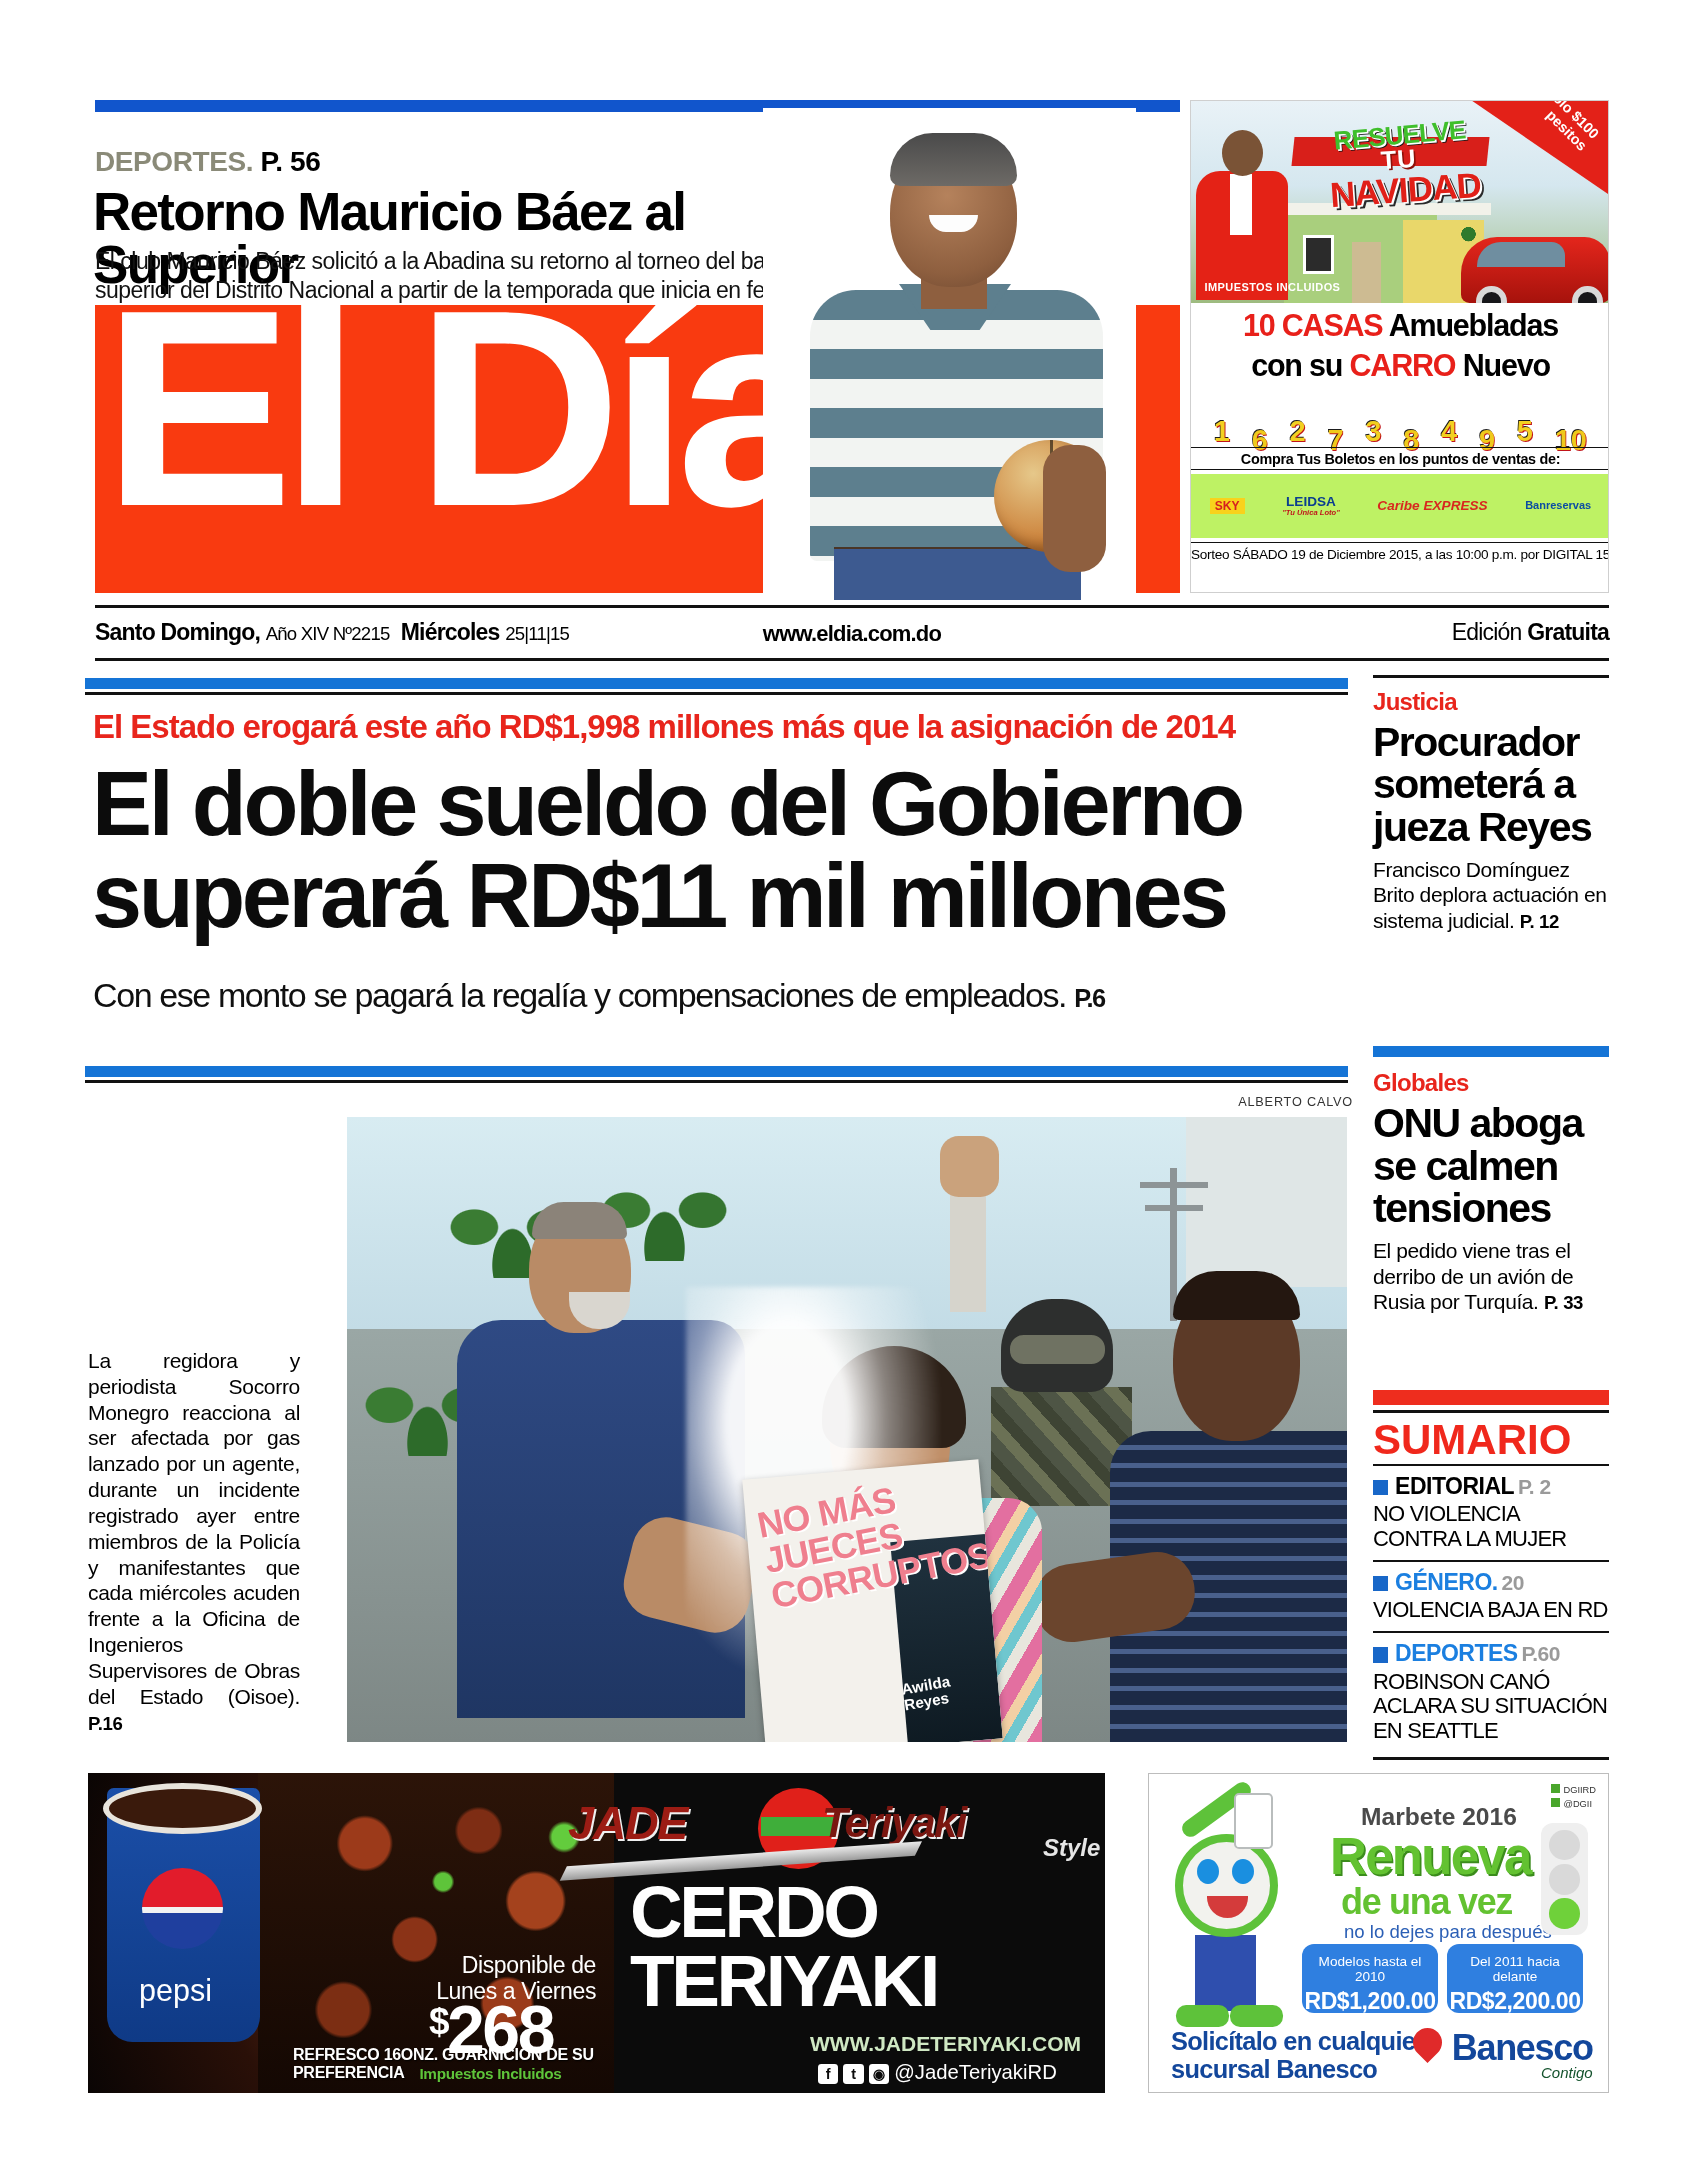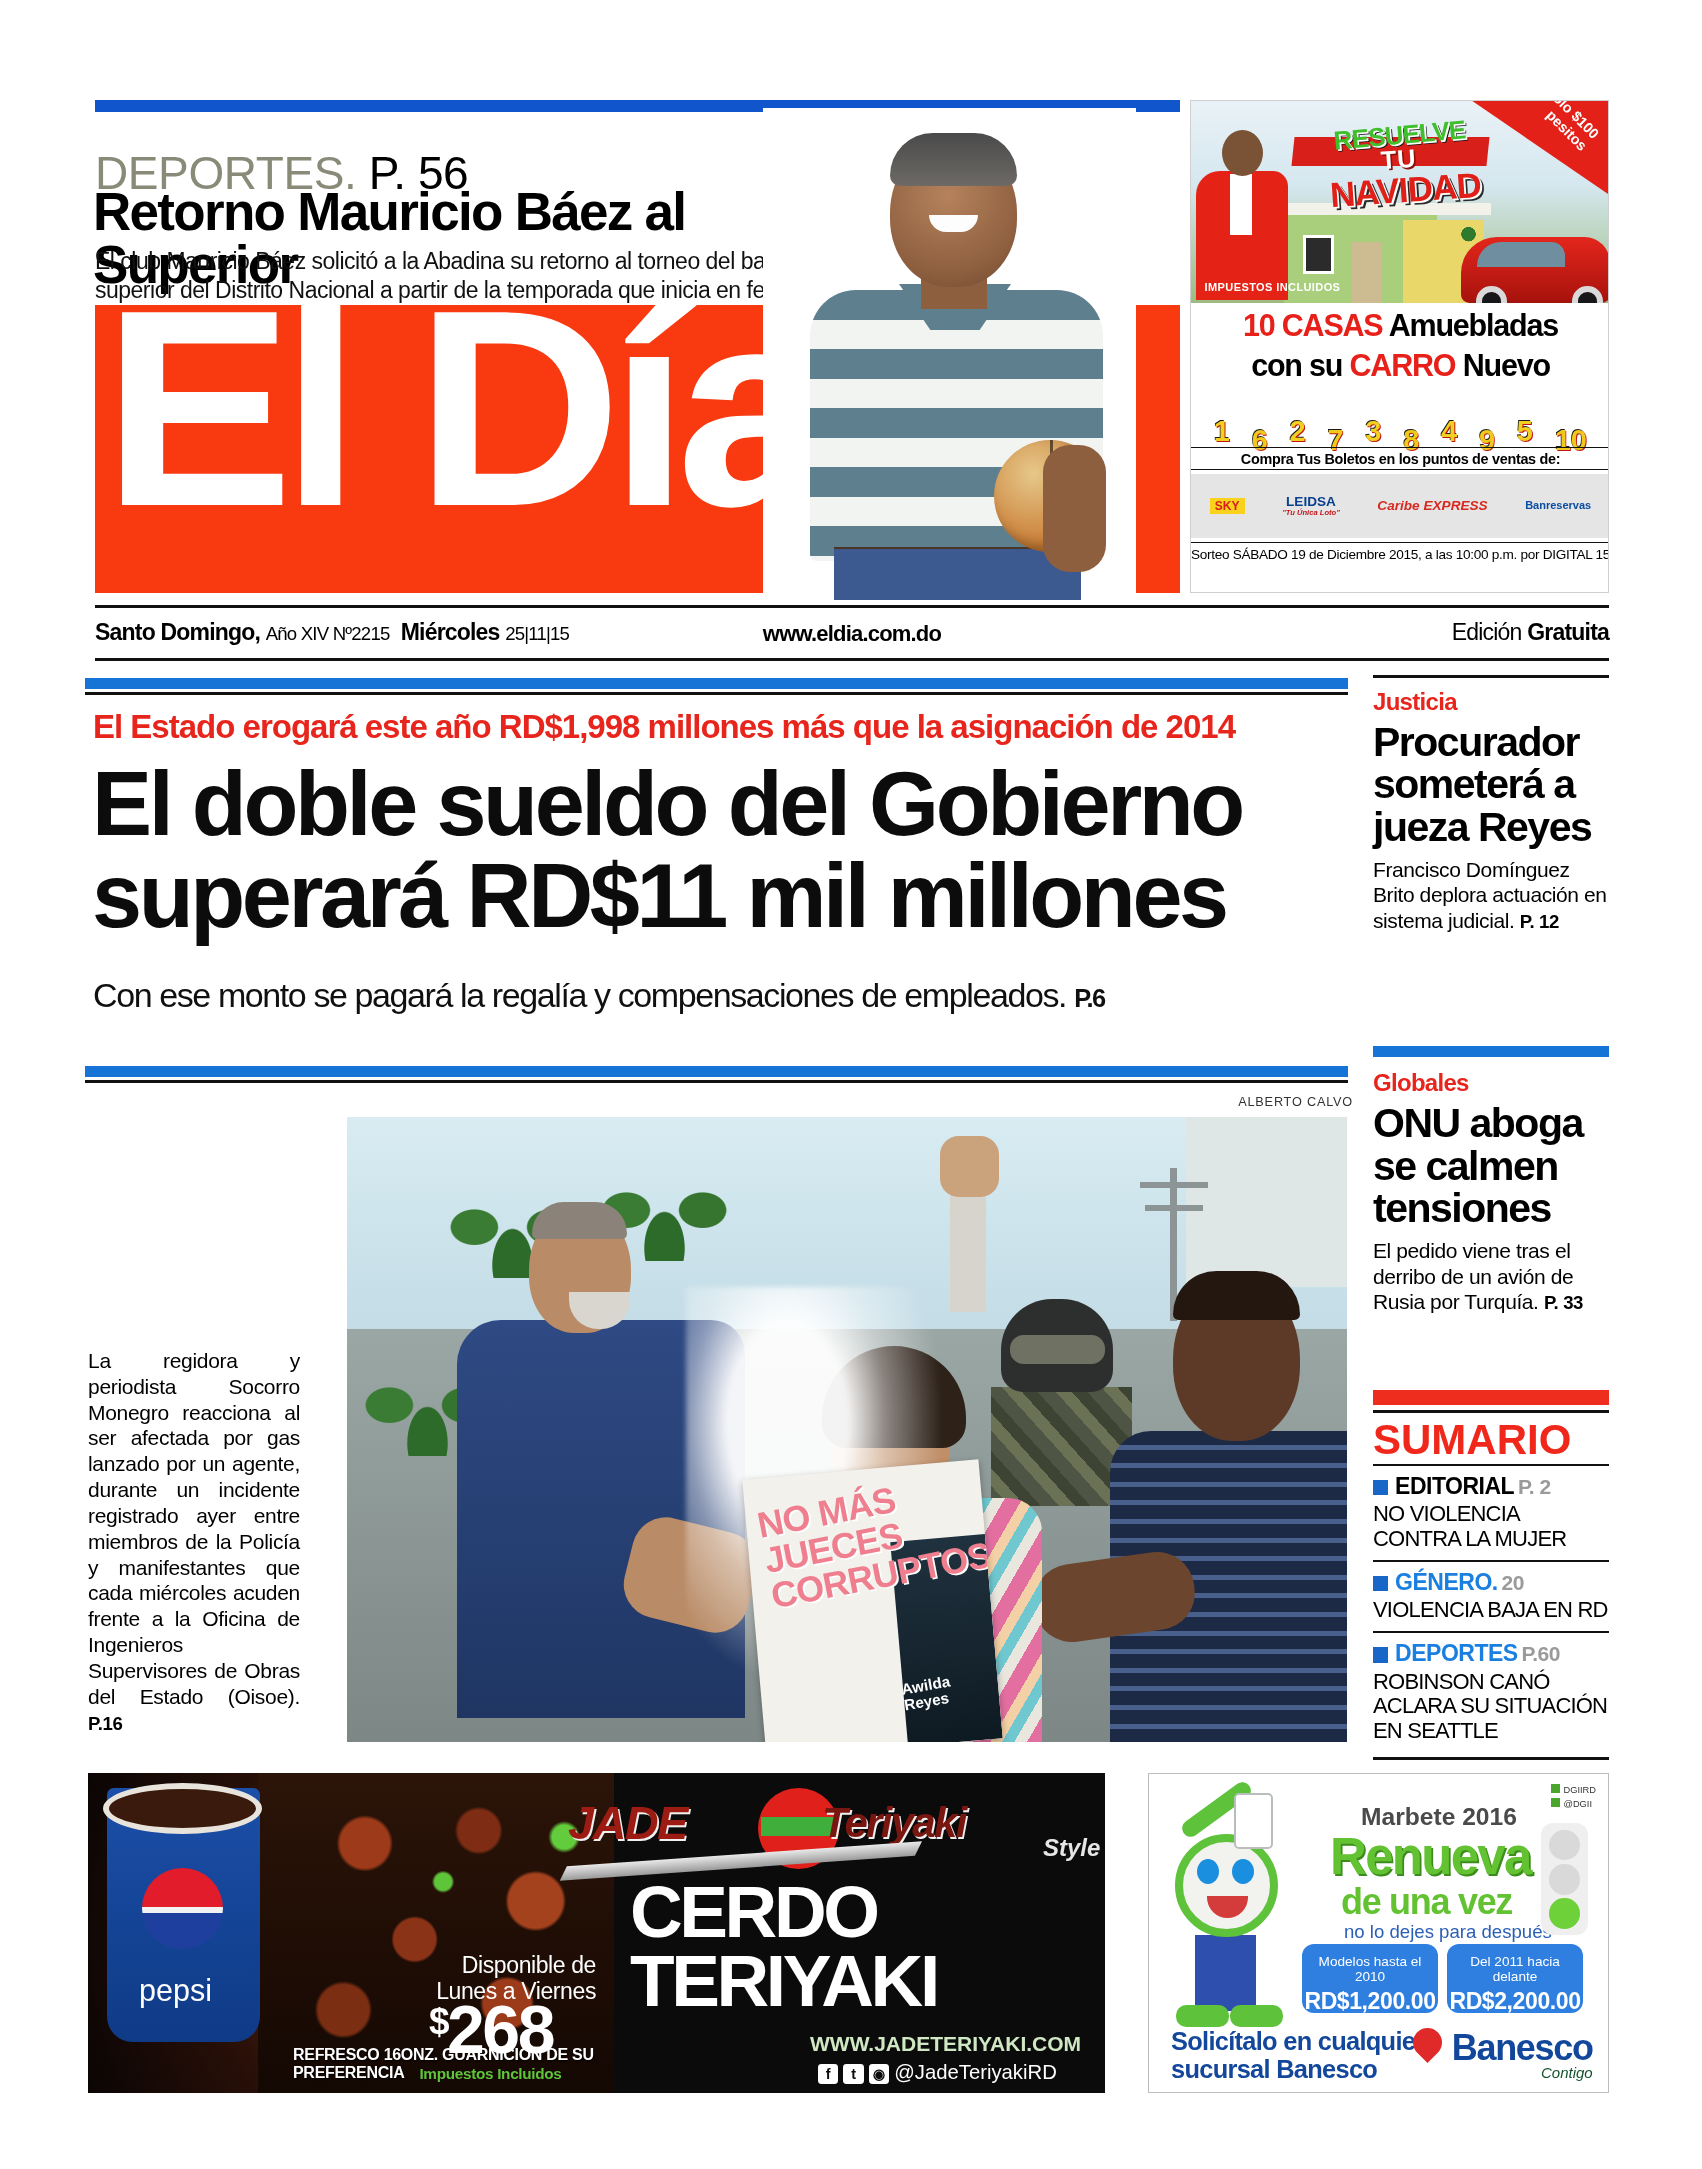--- a/index.html
+++ b/index.html
@@ -6,21 +6,21 @@
   html,body { background:#ffffff; }
   body {
     width:1703px; height:2170px;
     font-family:"Liberation Sans", sans-serif;
     color:#000; position:relative; overflow:hidden;
   }
   .page { position:absolute; inset:0; background:#fff; }
 
   
   .topstrip { position:absolute; left:95px; top:100px; width:1085px; height:12px; background:#1155cc; }
-  .deportes-kicker { position:absolute; left:95px; top:146px; font-size:46px; font-weight:normal; letter-spacing:-0.4px; }
+  .deportes-kicker { position:absolute; left:95px; top:146px; font-size:28px; font-weight:bold; letter-spacing:-0.4px; }
   .deportes-kicker .dep { color:#8a8a78; }
   .deportes-kicker .pg  { color:#000; }
   .topstory-head {
     position:absolute; left:93px; top:185px; width:805px;
     font-size:53px; font-weight:bold; letter-spacing:-1.7px; line-height:1.0; color:#000;
   }
   .topstory-deck {
     position:absolute; left:95px; top:247px; width:754px;
     font-size:23px; line-height:1.28; color:#111; letter-spacing:-0.5px;
   }
@@ -116,21 +116,21 @@
       font-size:30.5px; font-weight:bold; letter-spacing:-1.2px; }
   .nv-red { color:#e8201a; }
   .nv-nums { position:absolute; left:0; top:286px; width:419px; height:58px;
       display:flex; align-items:flex-end; justify-content:space-around; padding:0 12px; }
   .nv-num { font-size:29px; font-weight:bold; color:#f2d021;
       text-shadow:0.8px 0.8px 0 #c1141a, -0.8px -0.8px 0 #1b1b1b; line-height:.92; }
   .nv-num:nth-child(even){ align-self:flex-end; margin-bottom:-8.5px; color:#efca1c; }
   .nv-compra { position:absolute; left:0; top:346px; width:419px; text-align:center;
       font-size:14.4px; font-weight:bold; border-top:1.7px solid #111; border-bottom:1.7px solid #111;
       padding:2.5px 0; letter-spacing:-0.3px; }
-  .nv-yellow { position:absolute; left:0; top:373px; width:419px; height:64px; background:#e5e5e5;
+  .nv-yellow { position:absolute; left:0; top:373px; width:419px; height:64px; background:#bef264;
       display:flex; align-items:center; justify-content:space-around; }
   .nv-logo { font-size:13.6px; font-weight:bold; text-align:center; line-height:1.05; }
   .nv-sky { color:#d61f1f; background:#f8d21c; padding:1.7px 5.1px; font-size:12px; }
   .nv-leidsa { color:#0b3f8f; }
   .nv-leidsa small { display:block; font-size:7.6px; color:#c0161c; font-style:italic; }
   .nv-caribe { color:#d8281f; font-style:italic; }
   .nv-banreservas { color:#0b4da2; font-size:11px; }
   .nv-sorteo { position:absolute; left:0; top:441px; width:419px; text-align:center;
       font-size:13.6px; border-top:1.7px solid #111; padding-top:4.2px; letter-spacing:-0.3px; }
 

